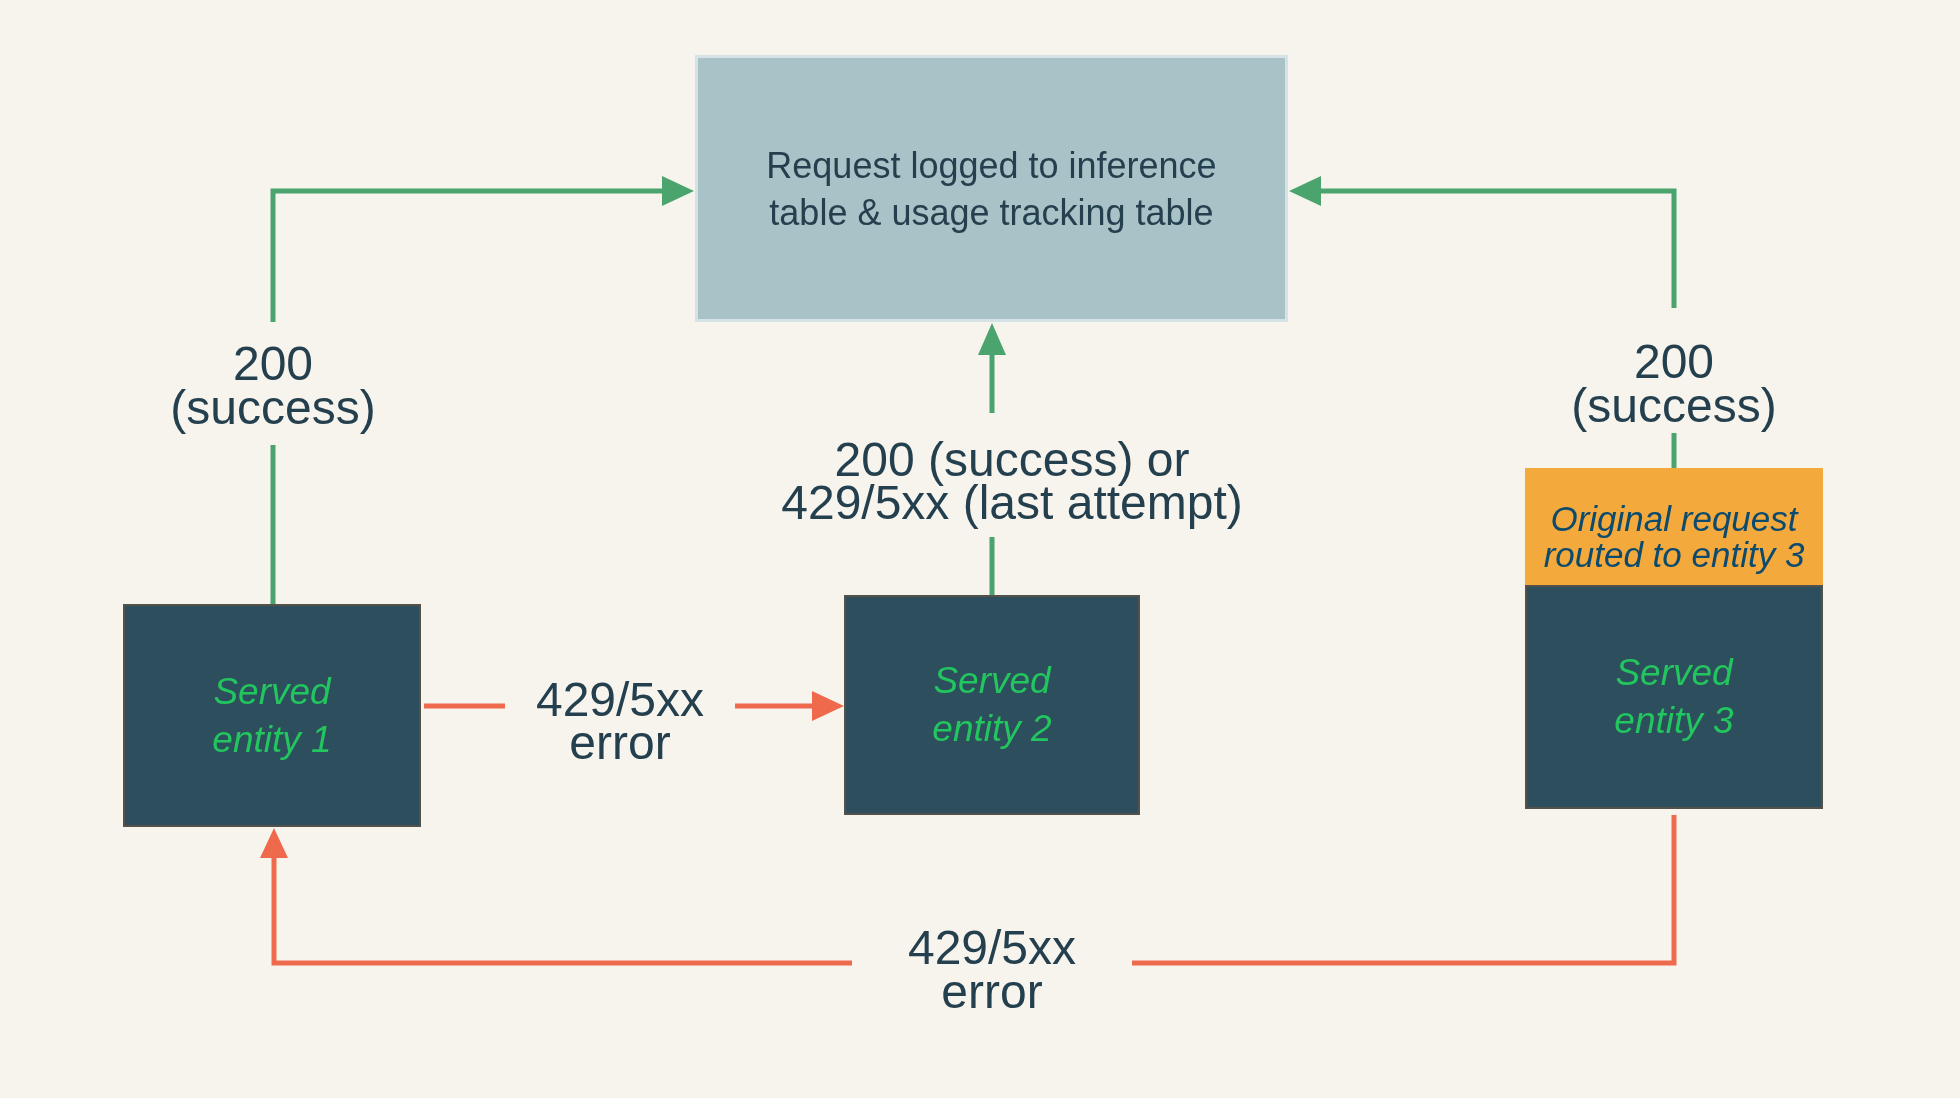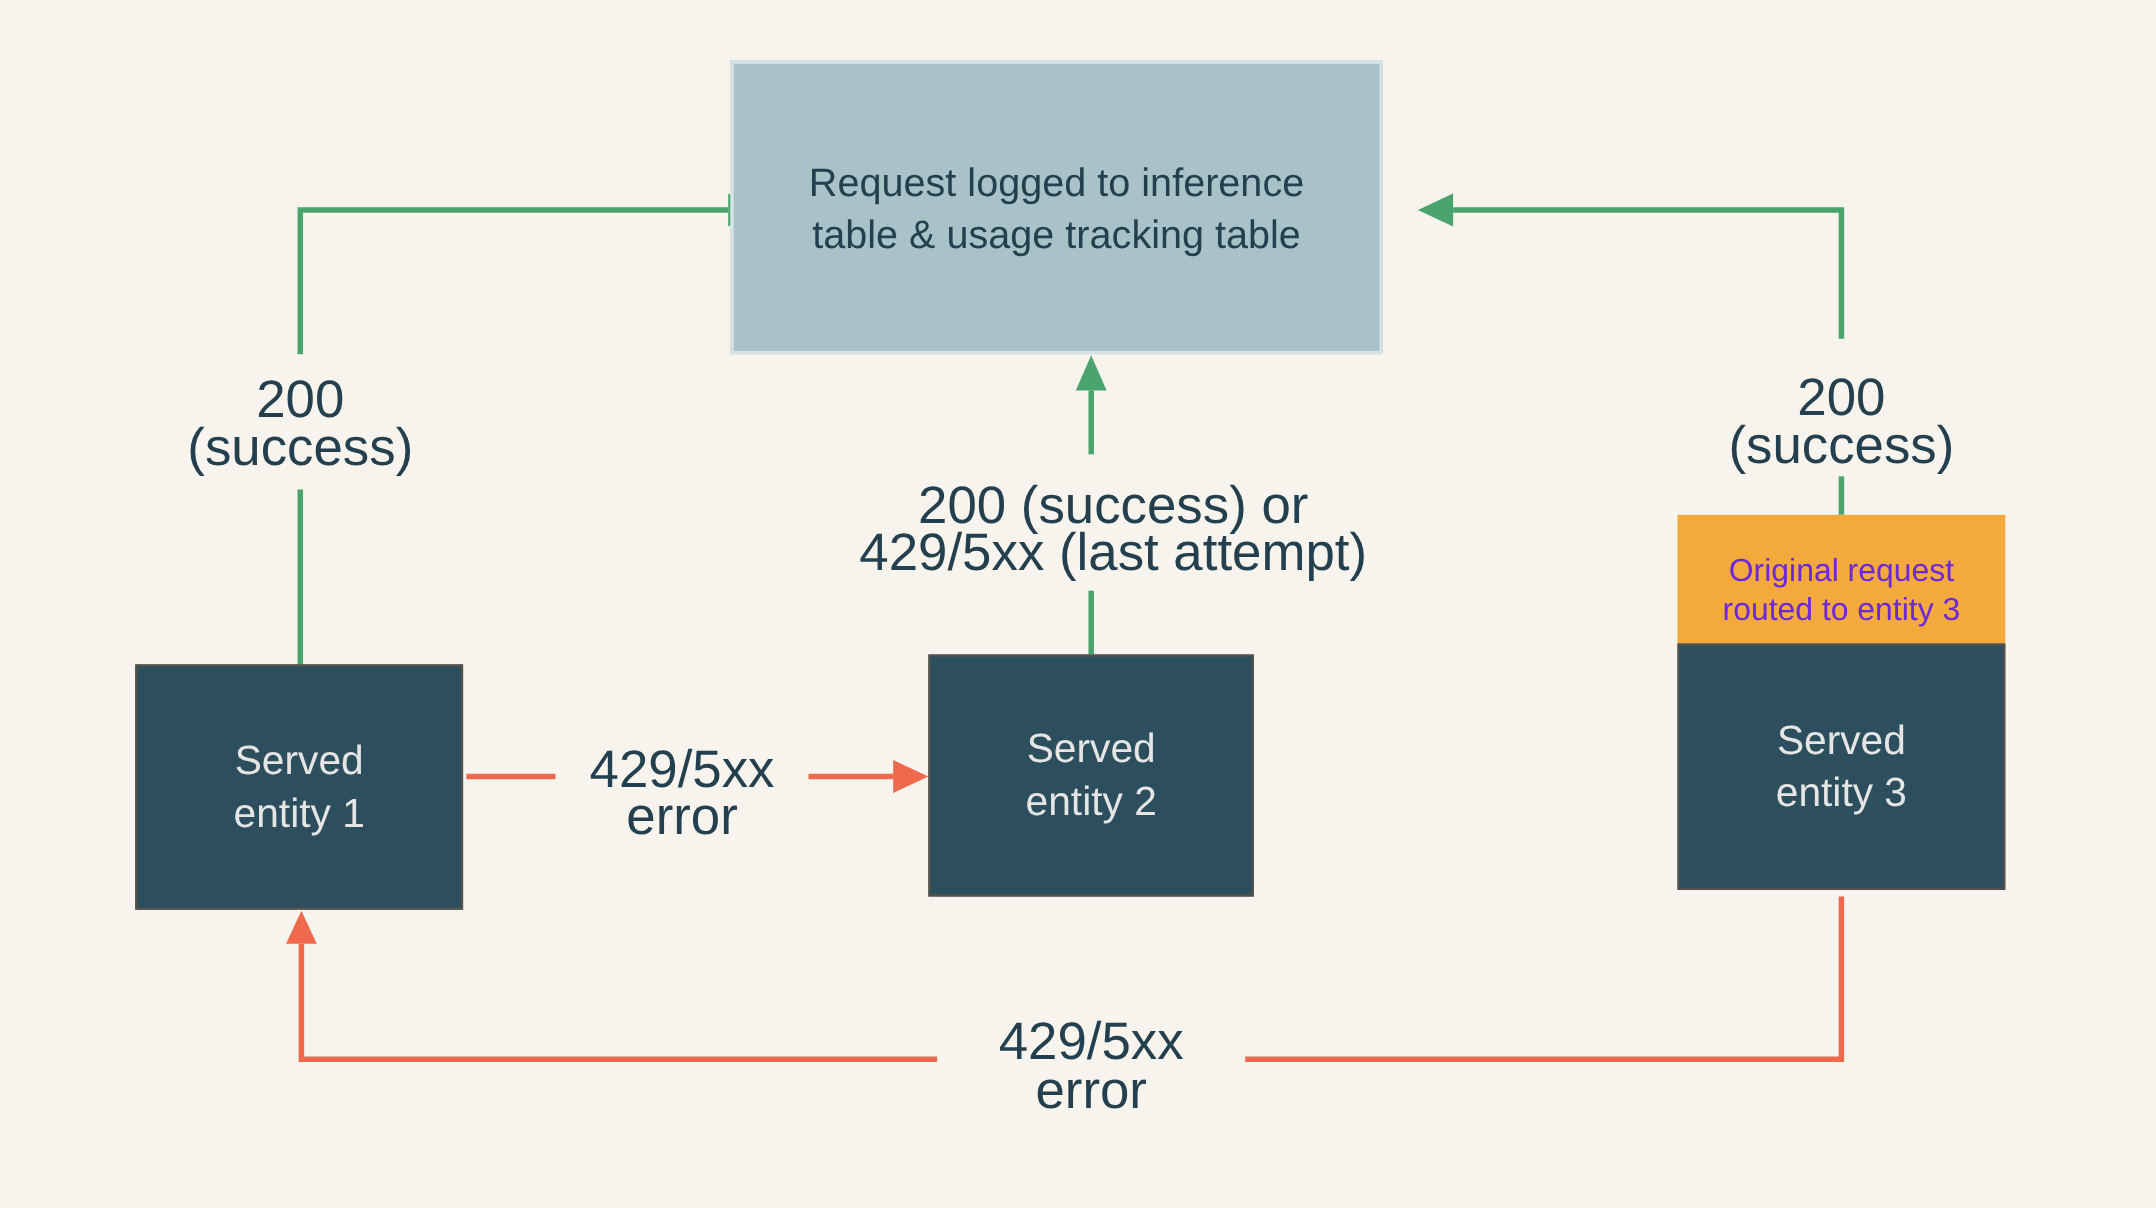--- a/index.html
+++ b/index.html
@@ -28,48 +28,50 @@
     position: absolute;
     display: flex;
     align-items: center;
     justify-content: center;
     text-align: center;
     white-space: pre-line;
   }
 
   
   .log-box {
-    left: 664px; top: 55px;
+    left: 695px; top: 55px;
     width: 593px; height: 267px;
     background: #A8C2C8;
     border: 3px solid #D6E3E6;
     color: #243F4D;
     font-size: 36px;
     line-height: 47px;
   }
 
   
   .entity-box {
     background: #2C4E5D;
     border: 2px solid #54504A;
-    color: #e5e5e5;
+    color: #22c55e;
     font-size: 37px;
     line-height: 48px;
+    font-style: italic;
   }
   .entity-1 { left: 123px; top: 604px; width: 298px; height: 223px; }
   .entity-2 { left: 844px; top: 595px; width: 296px; height: 220px; }
   .entity-3 { left: 1525px; top: 585px; width: 298px; height: 224px; }
 
   
   .entity-3-note {
     left: 1525px; top: 468px;
     width: 298px; height: 117px;
     background: #F3A93C;
-    color: #6d28d9;
-    font-size: 29px;
+    color: #0c4a6e;
+    font-style: italic;
+    font-size: 35px;
     line-height: 36px;
     padding-top: 20px;
   }
 
   
   .edge-label {
     position: absolute;
     text-align: center;
     white-space: pre-line;
     color: #243F4D;

